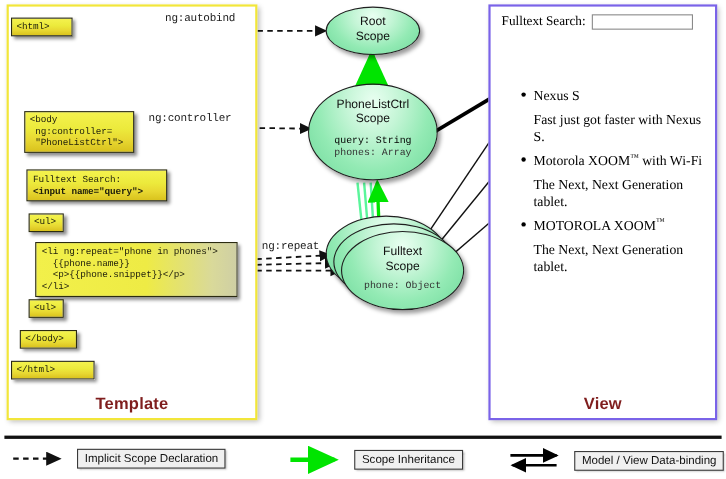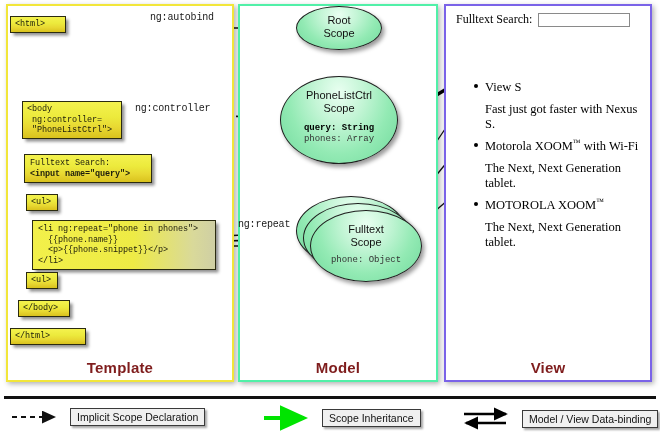--- a/index.html
+++ b/index.html
@@ -82,21 +82,21 @@
     font-weight: 500;
     color: #111;
   }
   .scope .props {
     font-family: "Liberation Mono", "DejaVu Sans Mono", monospace;
     font-size: 9px;
     line-height: 11px;
     color: #333;
     margin-top: 3px;
   }
-  .scope .props .hl { font-weight: 700; color: #000; }
+  .scope .props .hl { font-weight: 400; color: #000; }
 
   
   #view-inner {
     position: absolute;
     left: 452px; top: 10px;
     width: 196px; height: 210px;
     font-family: "Liberation Serif", serif;
     color: #000;
   }
   .view-search-row {
@@ -212,23 +212,20 @@
     </g>
 
     <g>
       <line x1="378" y1="130" x2="552" y2="26" stroke="#000" stroke-width="3.4" marker-start="url(#ah-fatS)" marker-end="url(#ah-fatE)"></line>
     </g>
   </svg>
 
   <div class="panel" id="panel-template">
     <div class="panel-title">Template</div>
   </div>
-  <div class="panel" id="panel-model">
-    <div class="panel-title">Model</div>
-  </div>
   <div class="panel" id="panel-view">
     <div class="panel-title">View</div>
   </div>
 
   <div class="codebox" style="left:10px;  top:16px;  width:56px;">&lt;html&gt;</div>
 
   <div class="codebox" style="left:22px;  top:101px; width:100px;">&lt;body
  ng:controller=
  "PhoneListCtrl"&gt;</div>
 
@@ -285,21 +282,21 @@
   <div id="view-inner">
     <div class="view-search-row">
       <span class="view-search-label">Fulltext Search:</span>
       <input class="view-search-input" type="text" placeholder="" style="">
     </div>
 
     <div class="view-list">
       <div class="view-item">
         <div class="bullet-line">
           <span class="bullet"></span>
-          <span>View S</span>
+          <span>Nexus S</span>
         </div>
         <div class="snippet">Fast just got faster with Nexus S.</div>
       </div>
 
       <div class="view-item">
         <div class="bullet-line">
           <span class="bullet"></span>
           <span><span>Motorola XOOM</span><sup class="tm">™</sup><span> with Wi-Fi</span></span>
         </div>
         <div class="snippet">The Next, Next Generation tablet.</div>

